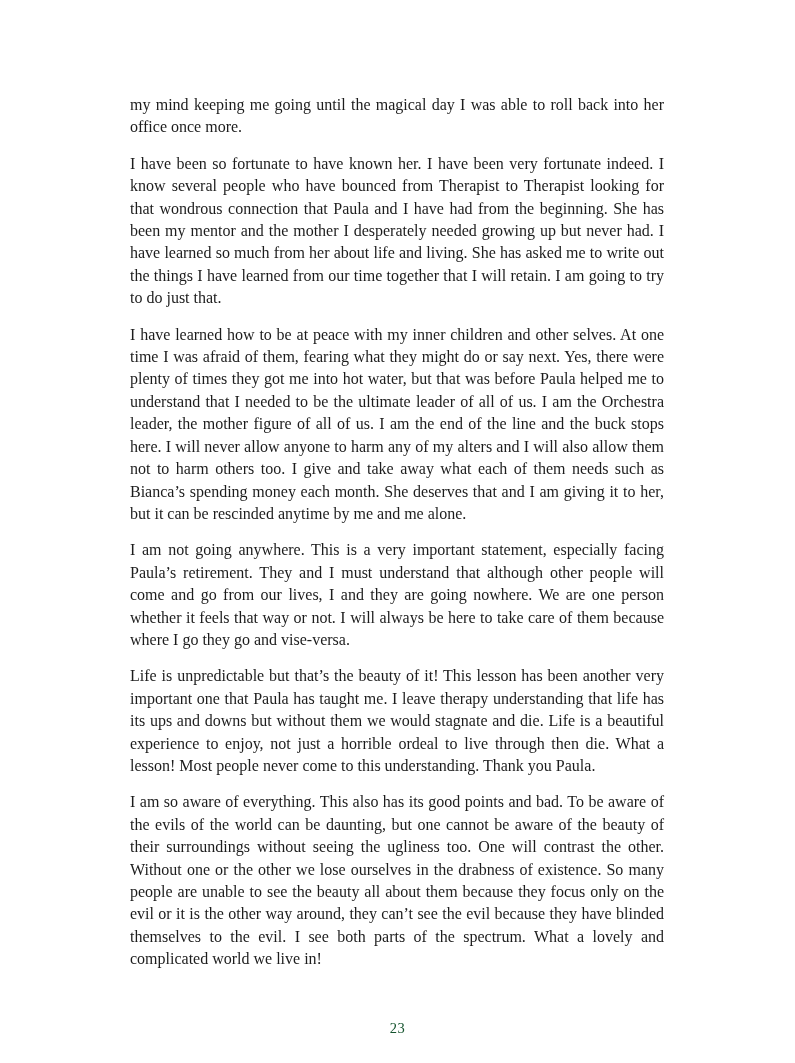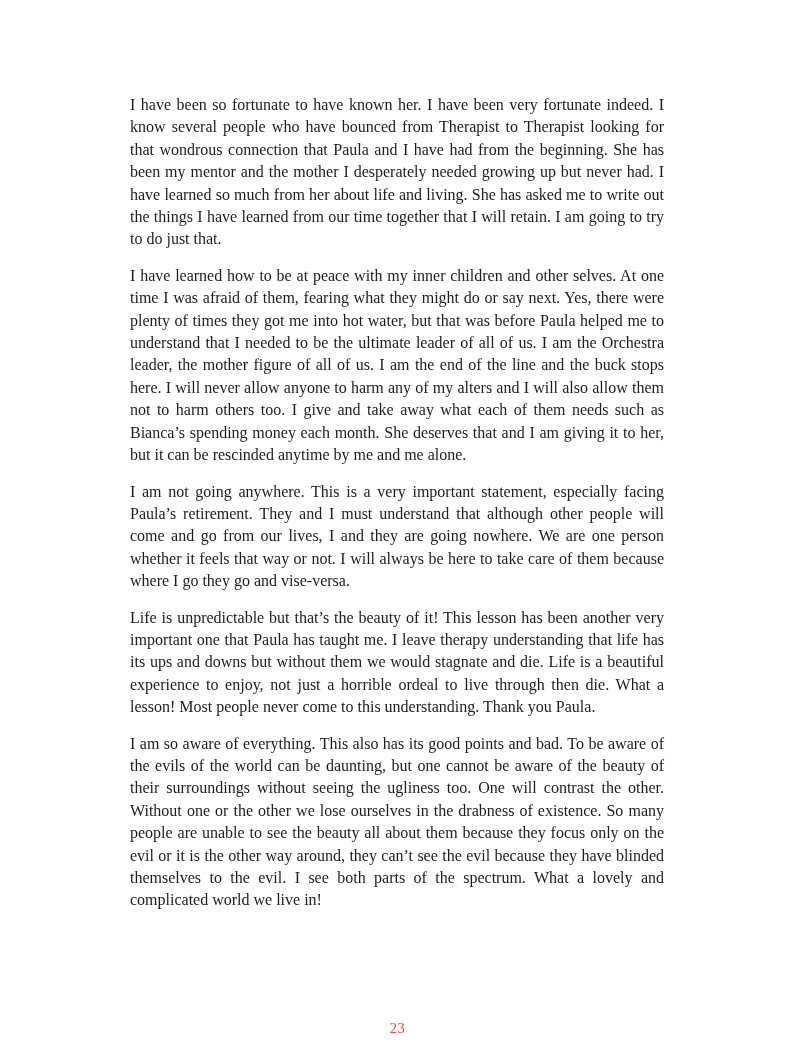--- a/index.html
+++ b/index.html
@@ -30,30 +30,31 @@
     text-justify: inter-word;
   }
   .page-footer {
     position: absolute;
     left: 0;
     top: 1019px;
     width: 795px;
     text-align: center;
   }
   .page-number {
-    color: #ef4444;
+    color: #14532d;
     font-size: 14.5px;
     letter-spacing: 0.5px;
   }
 </style>
 </head>
 <body>
 
 <div class="page">
   <div class="text-block">
+    <p>my mind keeping me going until the magical day I was able to roll back into her office once more.</p>
     <p>I have been so fortunate to have known her. I have been very fortunate indeed. I know several people who have bounced from Therapist to Therapist looking for that wondrous connection that Paula and I have had from the beginning. She has been my mentor and the mother I desperately needed growing up but never had. I have learned so much from her about life and living. She has asked me to write out the things I have learned from our time together that I will retain. I am going to try to do just that.</p>
     <p>I have learned how to be at peace with my inner children and other selves. At one time I was afraid of them, fearing what they might do or say next. Yes, there were plenty of times they got me into hot water, but that was before Paula helped me to understand that I needed to be the ultimate leader of all of us. I am the Orchestra leader, the mother figure of all of us. I am the end of the line and the buck stops here. I will never allow anyone to harm any of my alters and I will also allow them not to harm others too. I give and take away what each of them needs such as Bianca’s spending money each month. She deserves that and I am giving it to her, but it can be rescinded anytime by me and me alone.</p>
     <p>I am not going anywhere. This is a very important statement, especially facing Paula’s retirement. They and I must understand that although other people will come and go from our lives, I and they are going nowhere. We are one person whether it feels that way or not. I will always be here to take care of them because where I go they go and vise-versa.</p>
     <p>Life is unpredictable but that’s the beauty of it! This lesson has been another very important one that Paula has taught me. I leave therapy understanding that life has its ups and downs but without them we would stagnate and die. Life is a beautiful experience to enjoy, not just a horrible ordeal to live through then die. What a lesson! Most people never come to this understanding. Thank you Paula.</p>
     <p>I am so aware of everything. This also has its good points and bad. To be aware of the evils of the world can be daunting, but one cannot be aware of the beauty of their surroundings without seeing the ugliness too. One will contrast the other. Without one or the other we lose ourselves in the drabness of existence. So many people are unable to see the beauty all about them because they focus only on the evil or it is the other way around, they can’t see the evil because they have blinded themselves to the evil. I see both parts of the spectrum. What a lovely and complicated world we live in!</p>
   </div>
   <div class="page-footer">
     <span class="page-number">23</span>
   </div>
 </div>

